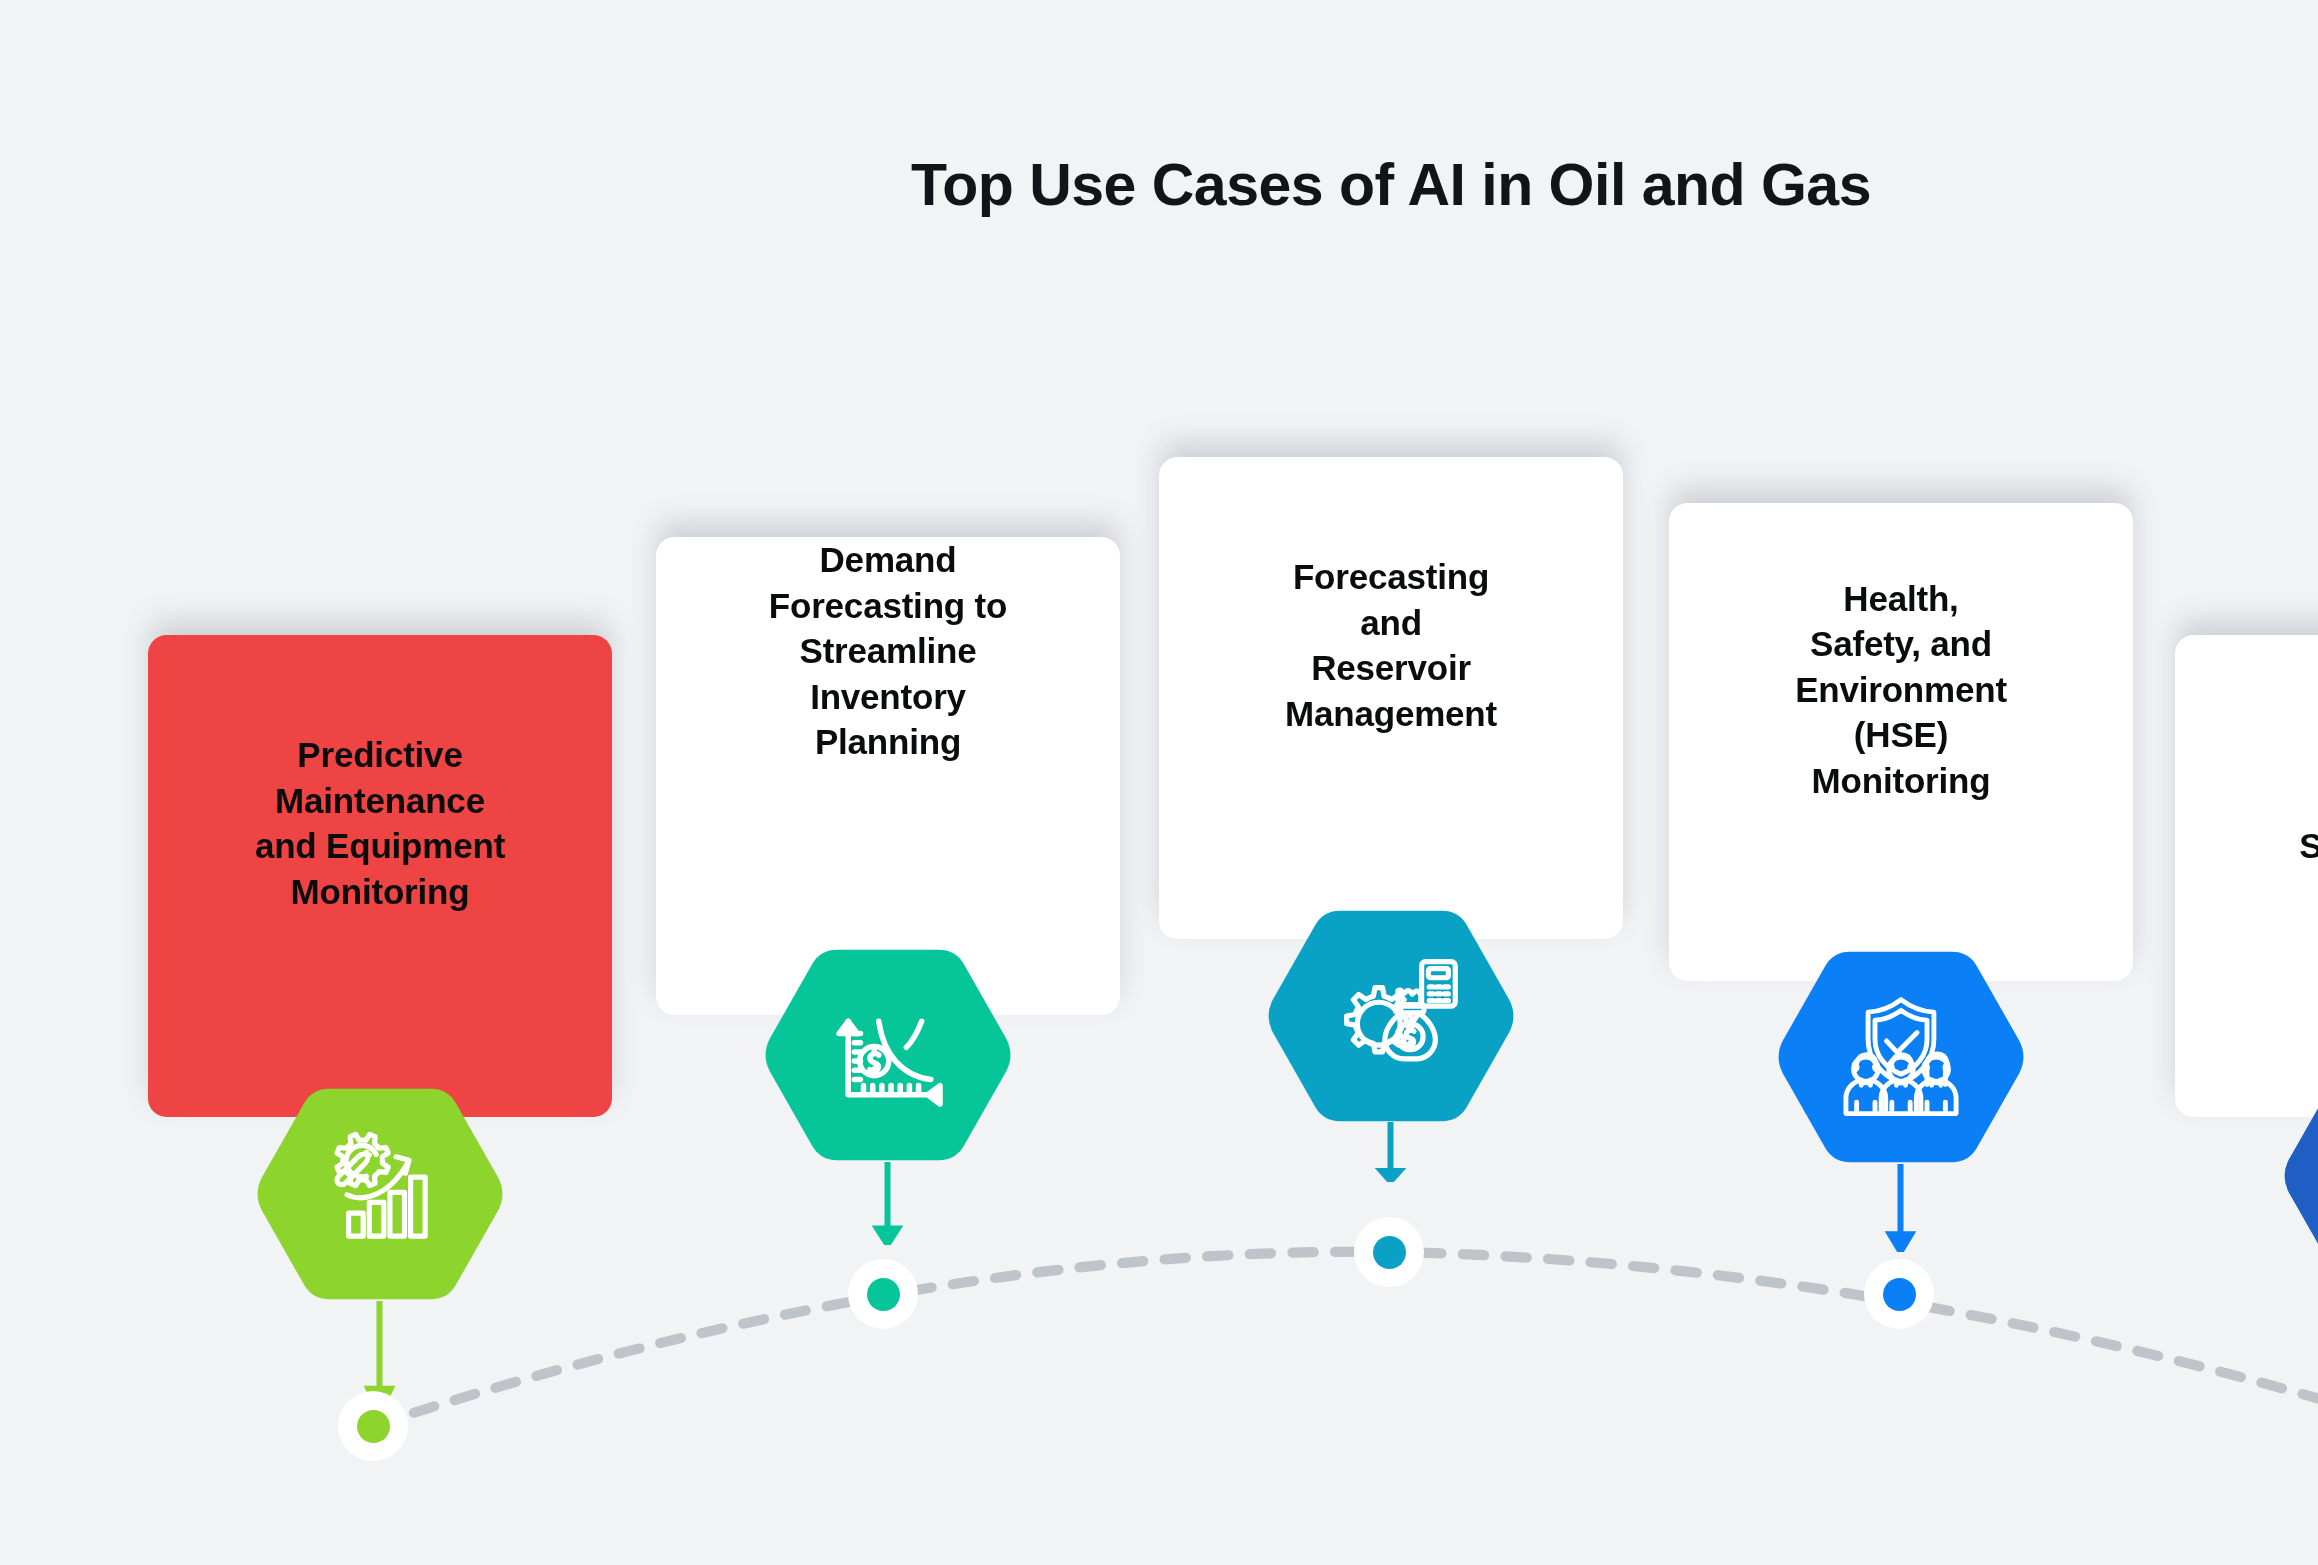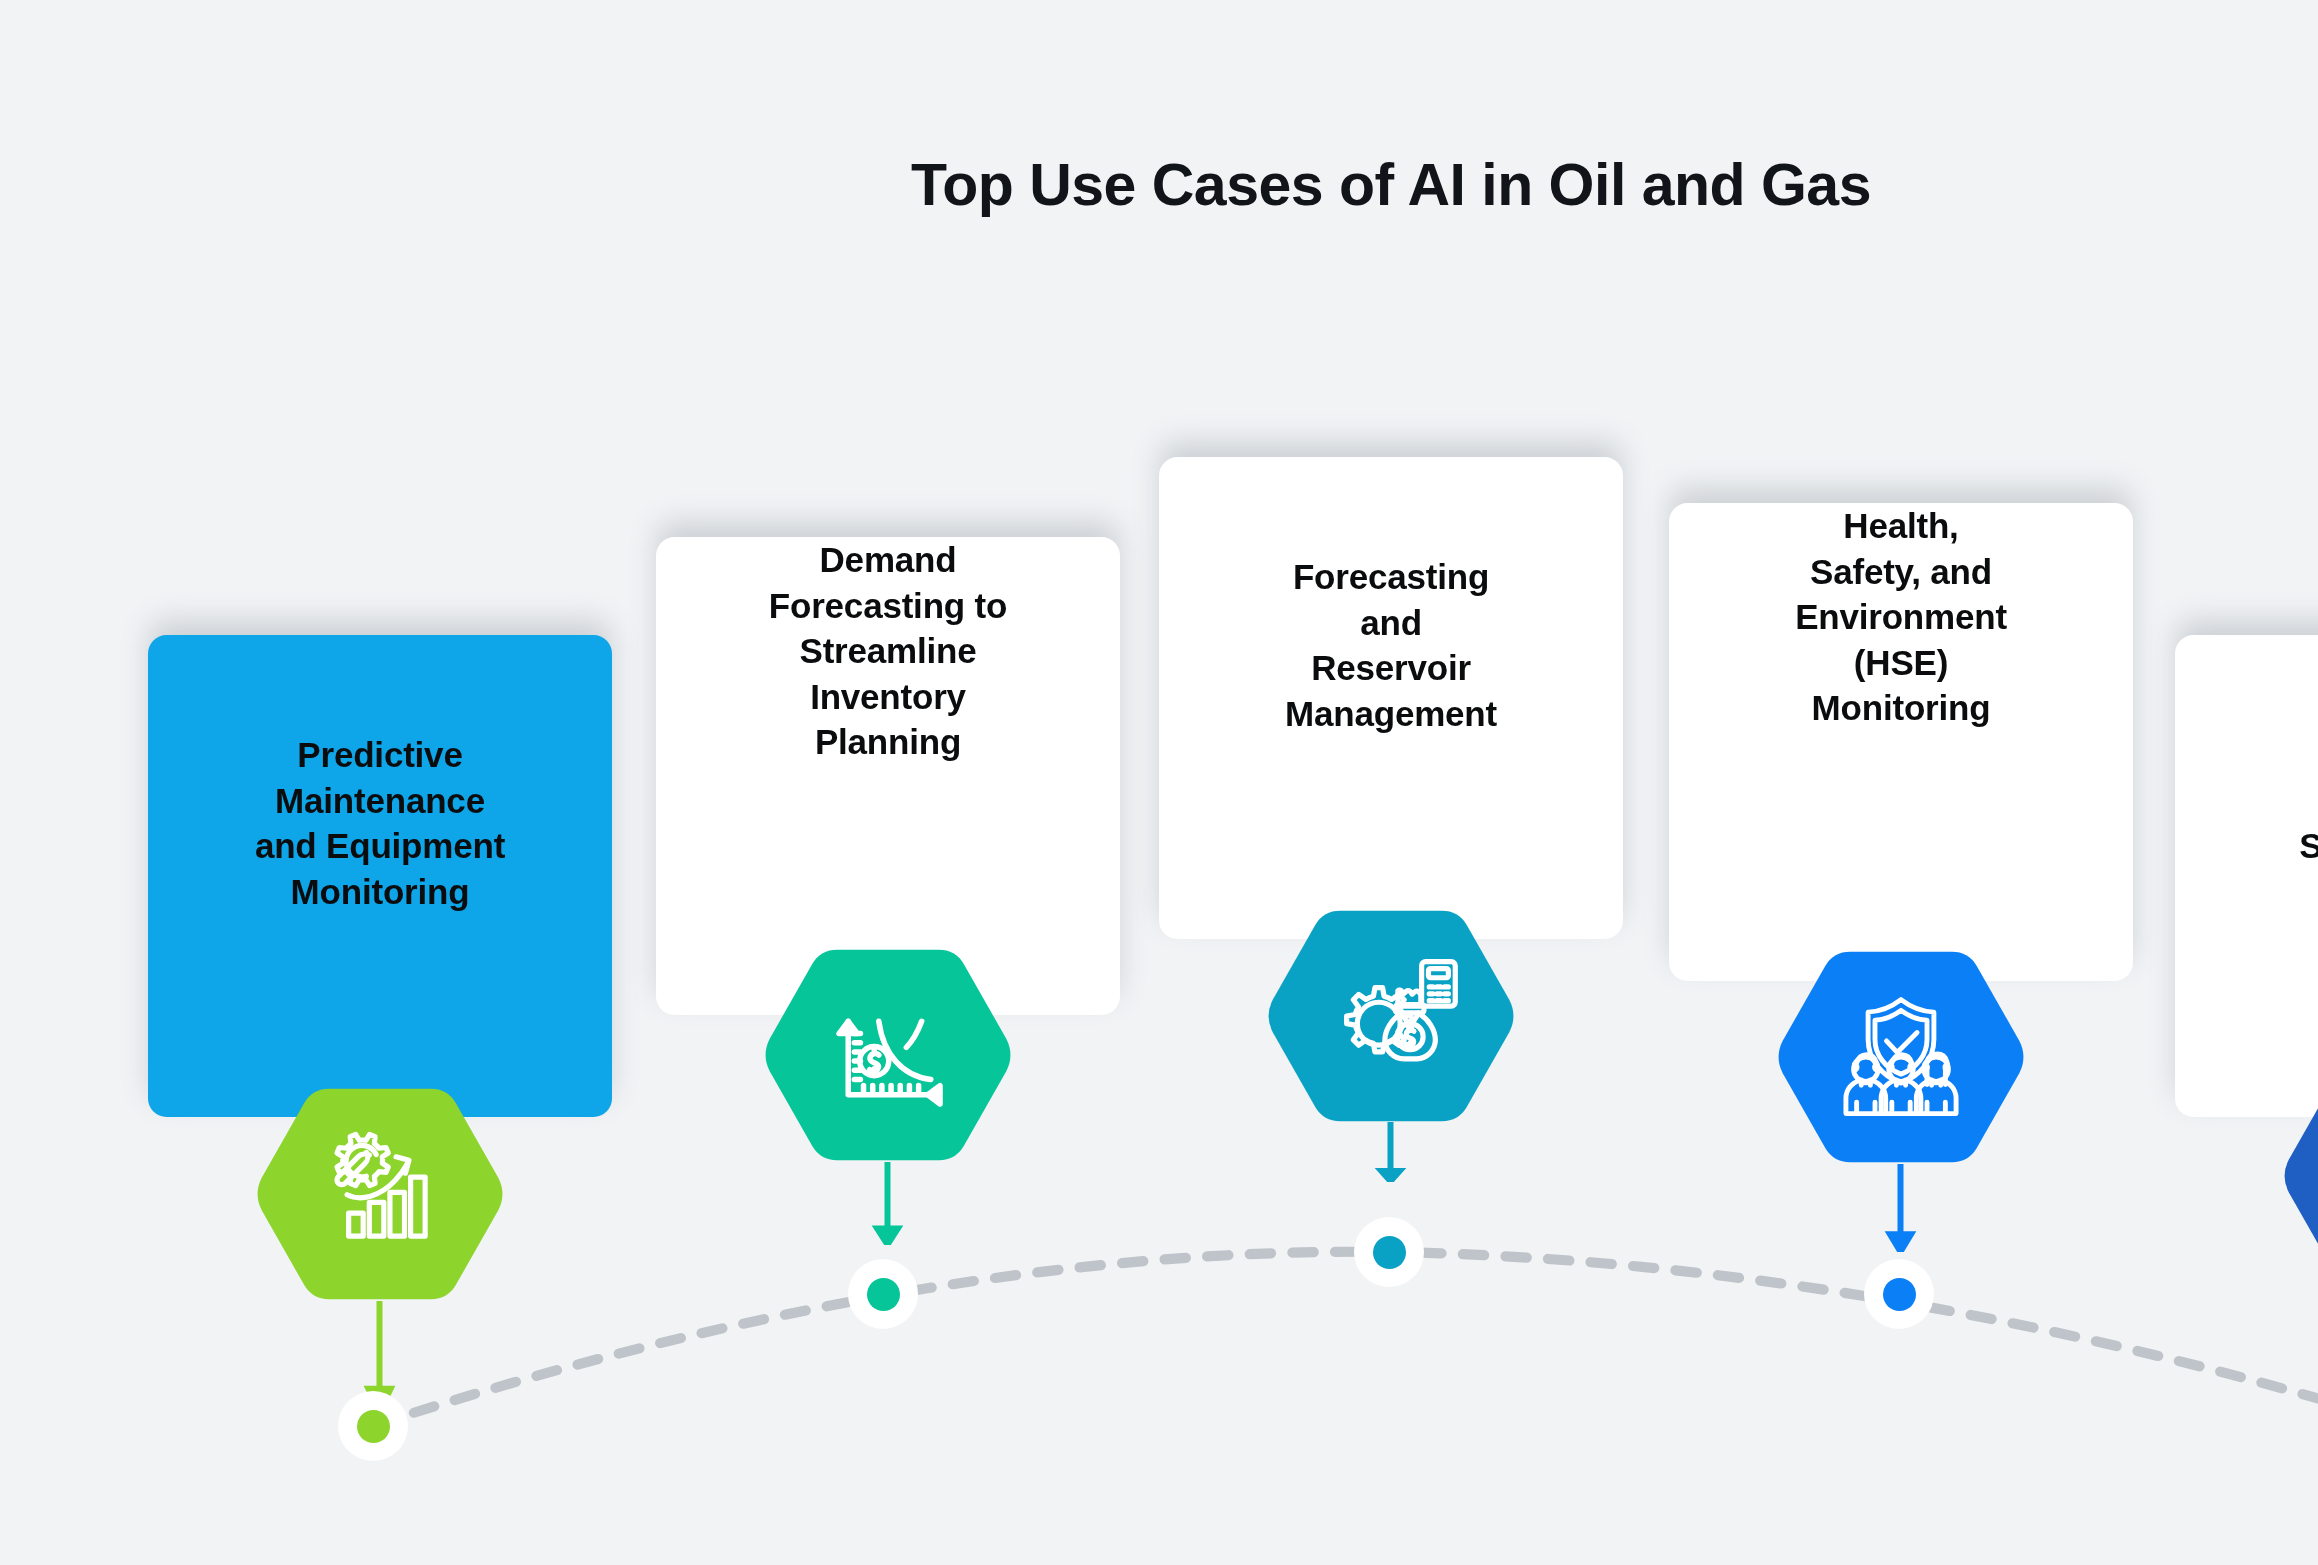--- a/index.html
+++ b/index.html
@@ -128,21 +128,21 @@
 
 <div id="stage">
 
   <div id="page-title" style="color: rgb(17, 20, 24);">Top Use Cases of AI in Oil and Gas</div>
 
   <svg id="curve-layer" viewBox="0 0 6000 3375" preserveAspectRatio="none">
     <path id="curve-path" fill="none" stroke-linecap="round" d="M 805 3075 C 1550 2830 2300 2690 2995 2700 C 3690 2712 4440 2840 5180 3070" stroke="#bfc4ca" stroke-width="22" stroke-dasharray="46 46"></path>
   </svg>
 
   <div class="column" id="col-0" style="left: 148px;">
-    <div class="card" id="card-0" style="top: 635px; width: 464px; height: 482px; background: #0ea5e9; align-items: center; padding-bottom: 106px;">
+    <div class="card" id="card-0" style="top: 635px; width: 464px; height: 482px; background: #ef4444; align-items: center; padding-bottom: 106px;">
       <div class="card-title">Predictive
 Maintenance
 and Equipment
 Monitoring</div>
     </div>
     <div class="hex-wrap" id="hexwrap-0" style="top: 1085px;">
       <svg class="hex" viewBox="0 0 530 470">
         <path id="hexpath-0" d="M 155 8 L 375 8 Q 410 8 428 38 L 520 200 Q 538 235 520 270 L 428 432 Q 410 462 375 462 L 155 462 Q 120 462 102 432 L 10 270 Q -8 235 10 200 L 102 38 Q 120 8 155 8 Z" fill="#8dd42c"></path>
       </svg>
       <svg class="hex-icon" viewBox="0 0 100 100" fill="none" stroke="#ffffff" stroke-width="3.4" stroke-linecap="round" stroke-linejoin="round">
@@ -224,21 +224,21 @@
     </div>
     <svg class="stem" id="stem-2" viewBox="0 0 180 240" preserveAspectRatio="none" style="top: 1122px; height: 60px;">
       <path id="stempath-2" d="M90 0 L90 200 M90 240 L66 190 L114 190 Z" stroke="#0aa2c4" fill="#0aa2c4" stroke-width="13"></path>
     </svg>
     <div class="node" id="node-2" style="left: 195px; top: 1217px;">
       <div class="node-inner" id="nodein-2" style="background: rgb(10, 162, 196);"></div>
     </div>
   </div>
 
   <div class="column" id="col-3" style="left: 1669px;">
-    <div class="card" id="card-3" style="top: 503px; width: 464px; height: 478px; background: rgb(255, 255, 255); align-items: flex-start; padding-bottom: 105px;">
+    <div class="card" id="card-3" style="top: 503px; width: 464px; height: 478px; background: rgb(255, 255, 255); align-items: center; padding-bottom: 105px;">
       <div class="card-title">Health,
 Safety, and
 Environment
 (HSE)
 Monitoring</div>
     </div>
     <div class="hex-wrap" id="hexwrap-3" style="top: 948px;">
       <svg class="hex" viewBox="0 0 530 470">
         <path id="hexpath-3" d="M 155 8 L 375 8 Q 410 8 428 38 L 520 200 Q 538 235 520 270 L 428 432 Q 410 462 375 462 L 155 462 Q 120 462 102 432 L 10 270 Q -8 235 10 200 L 102 38 Q 120 8 155 8 Z" fill="#0b7ff5"></path>
       </svg>

